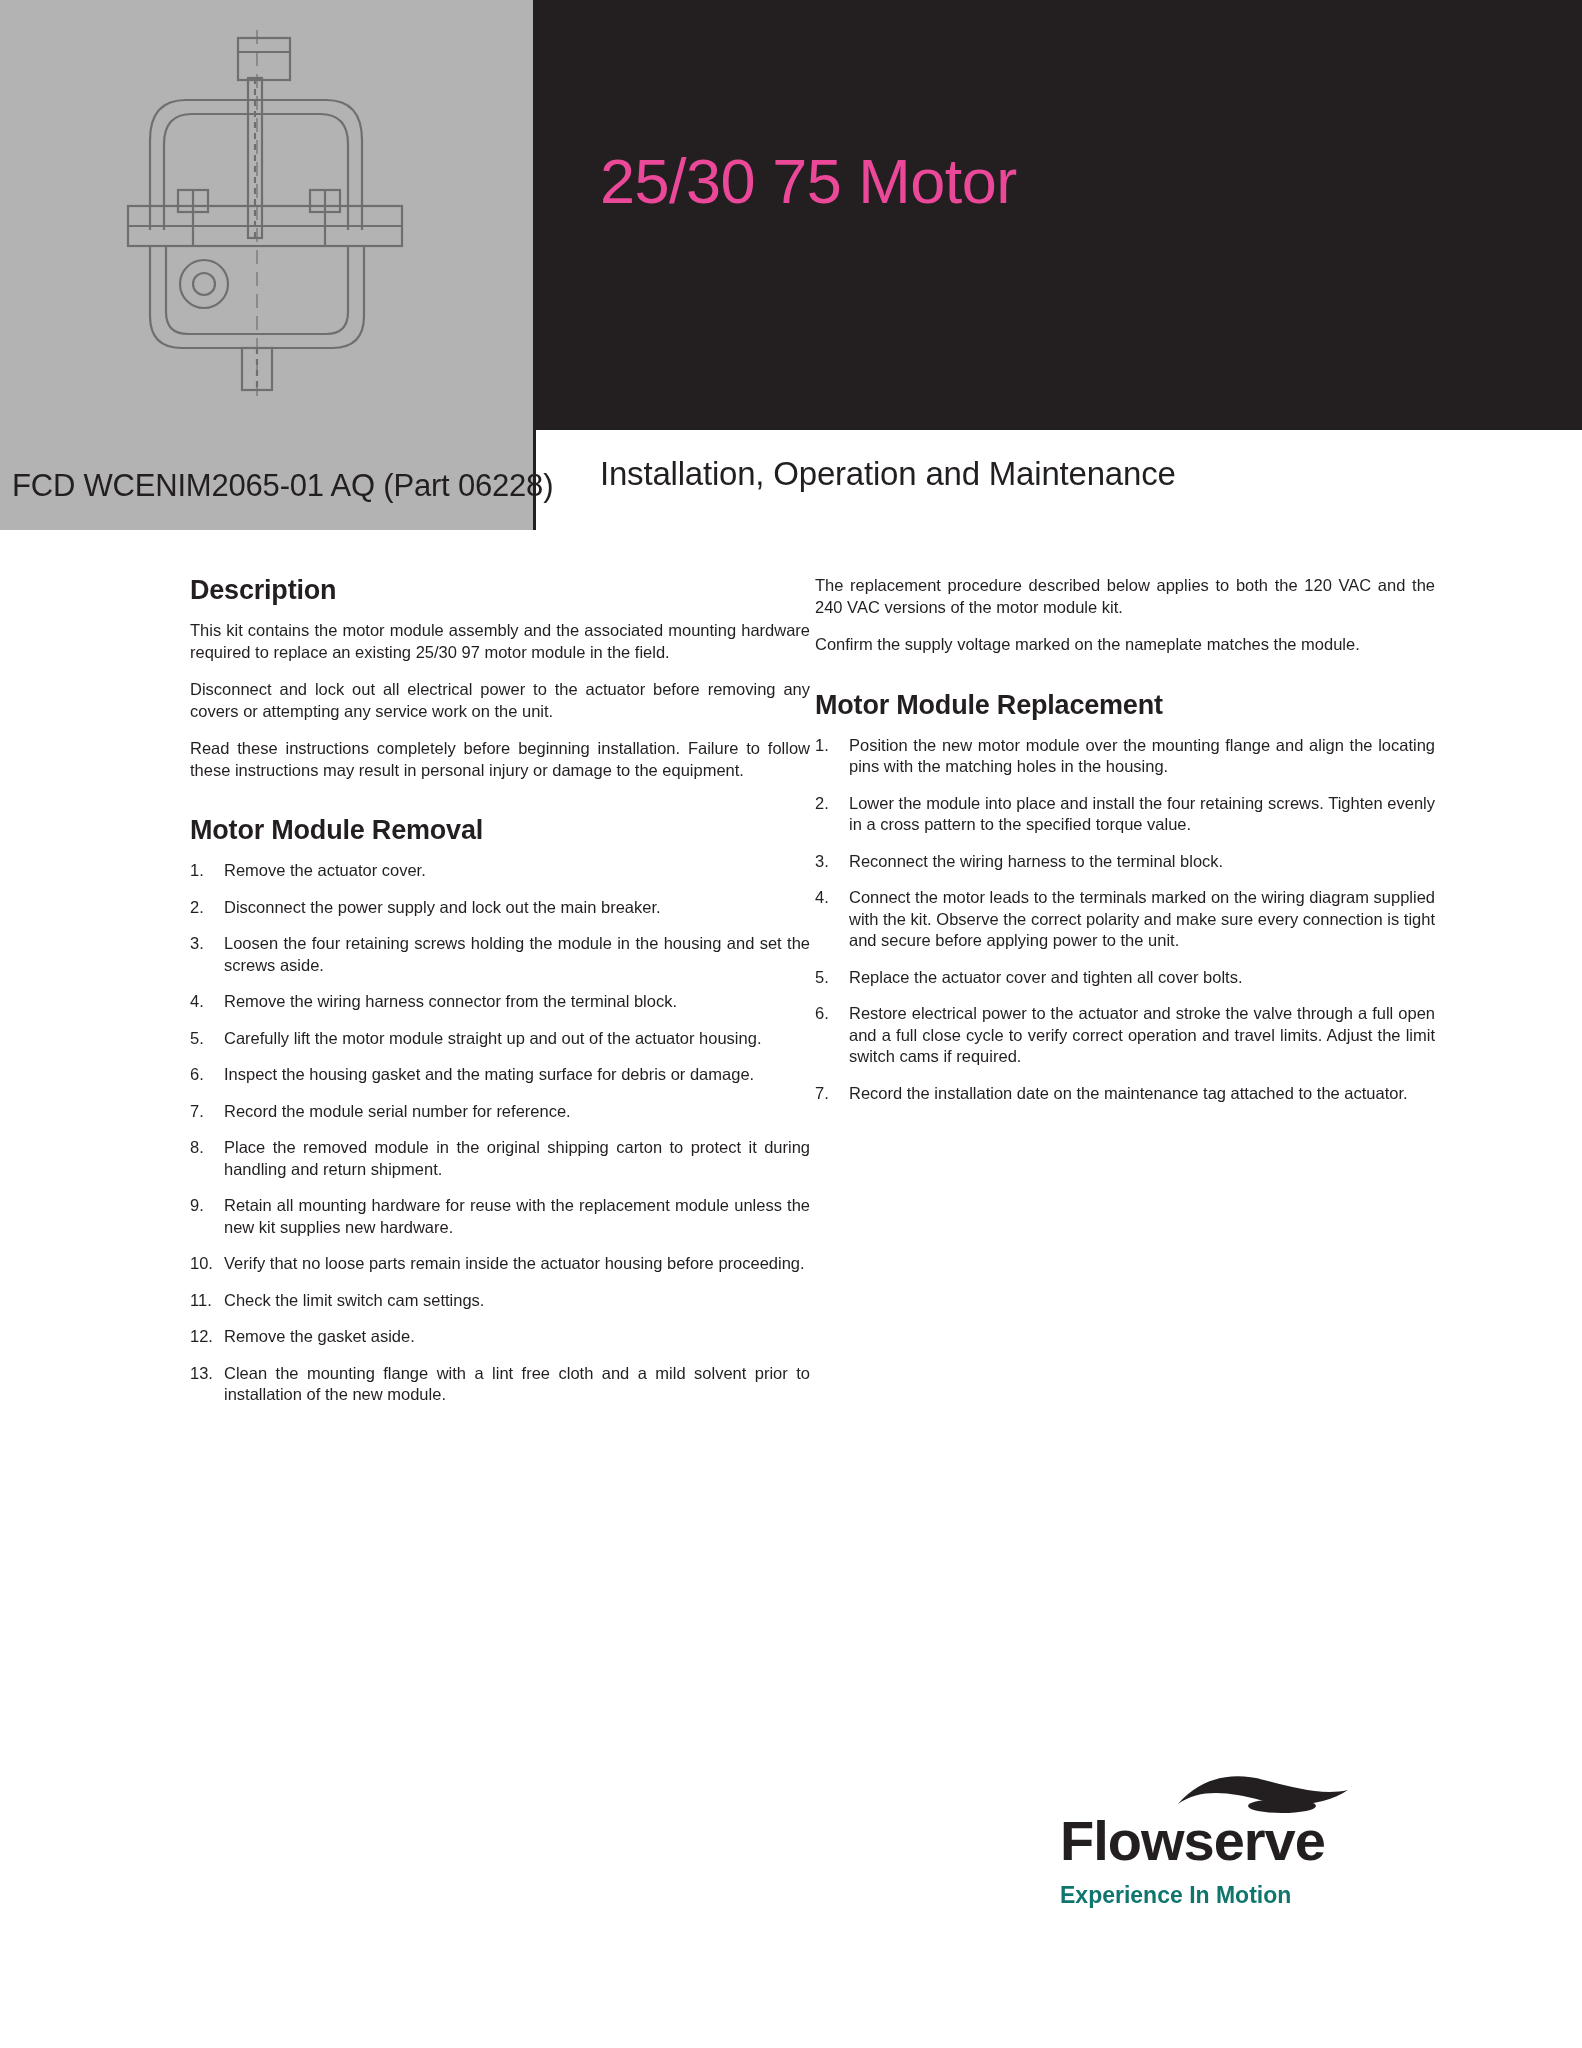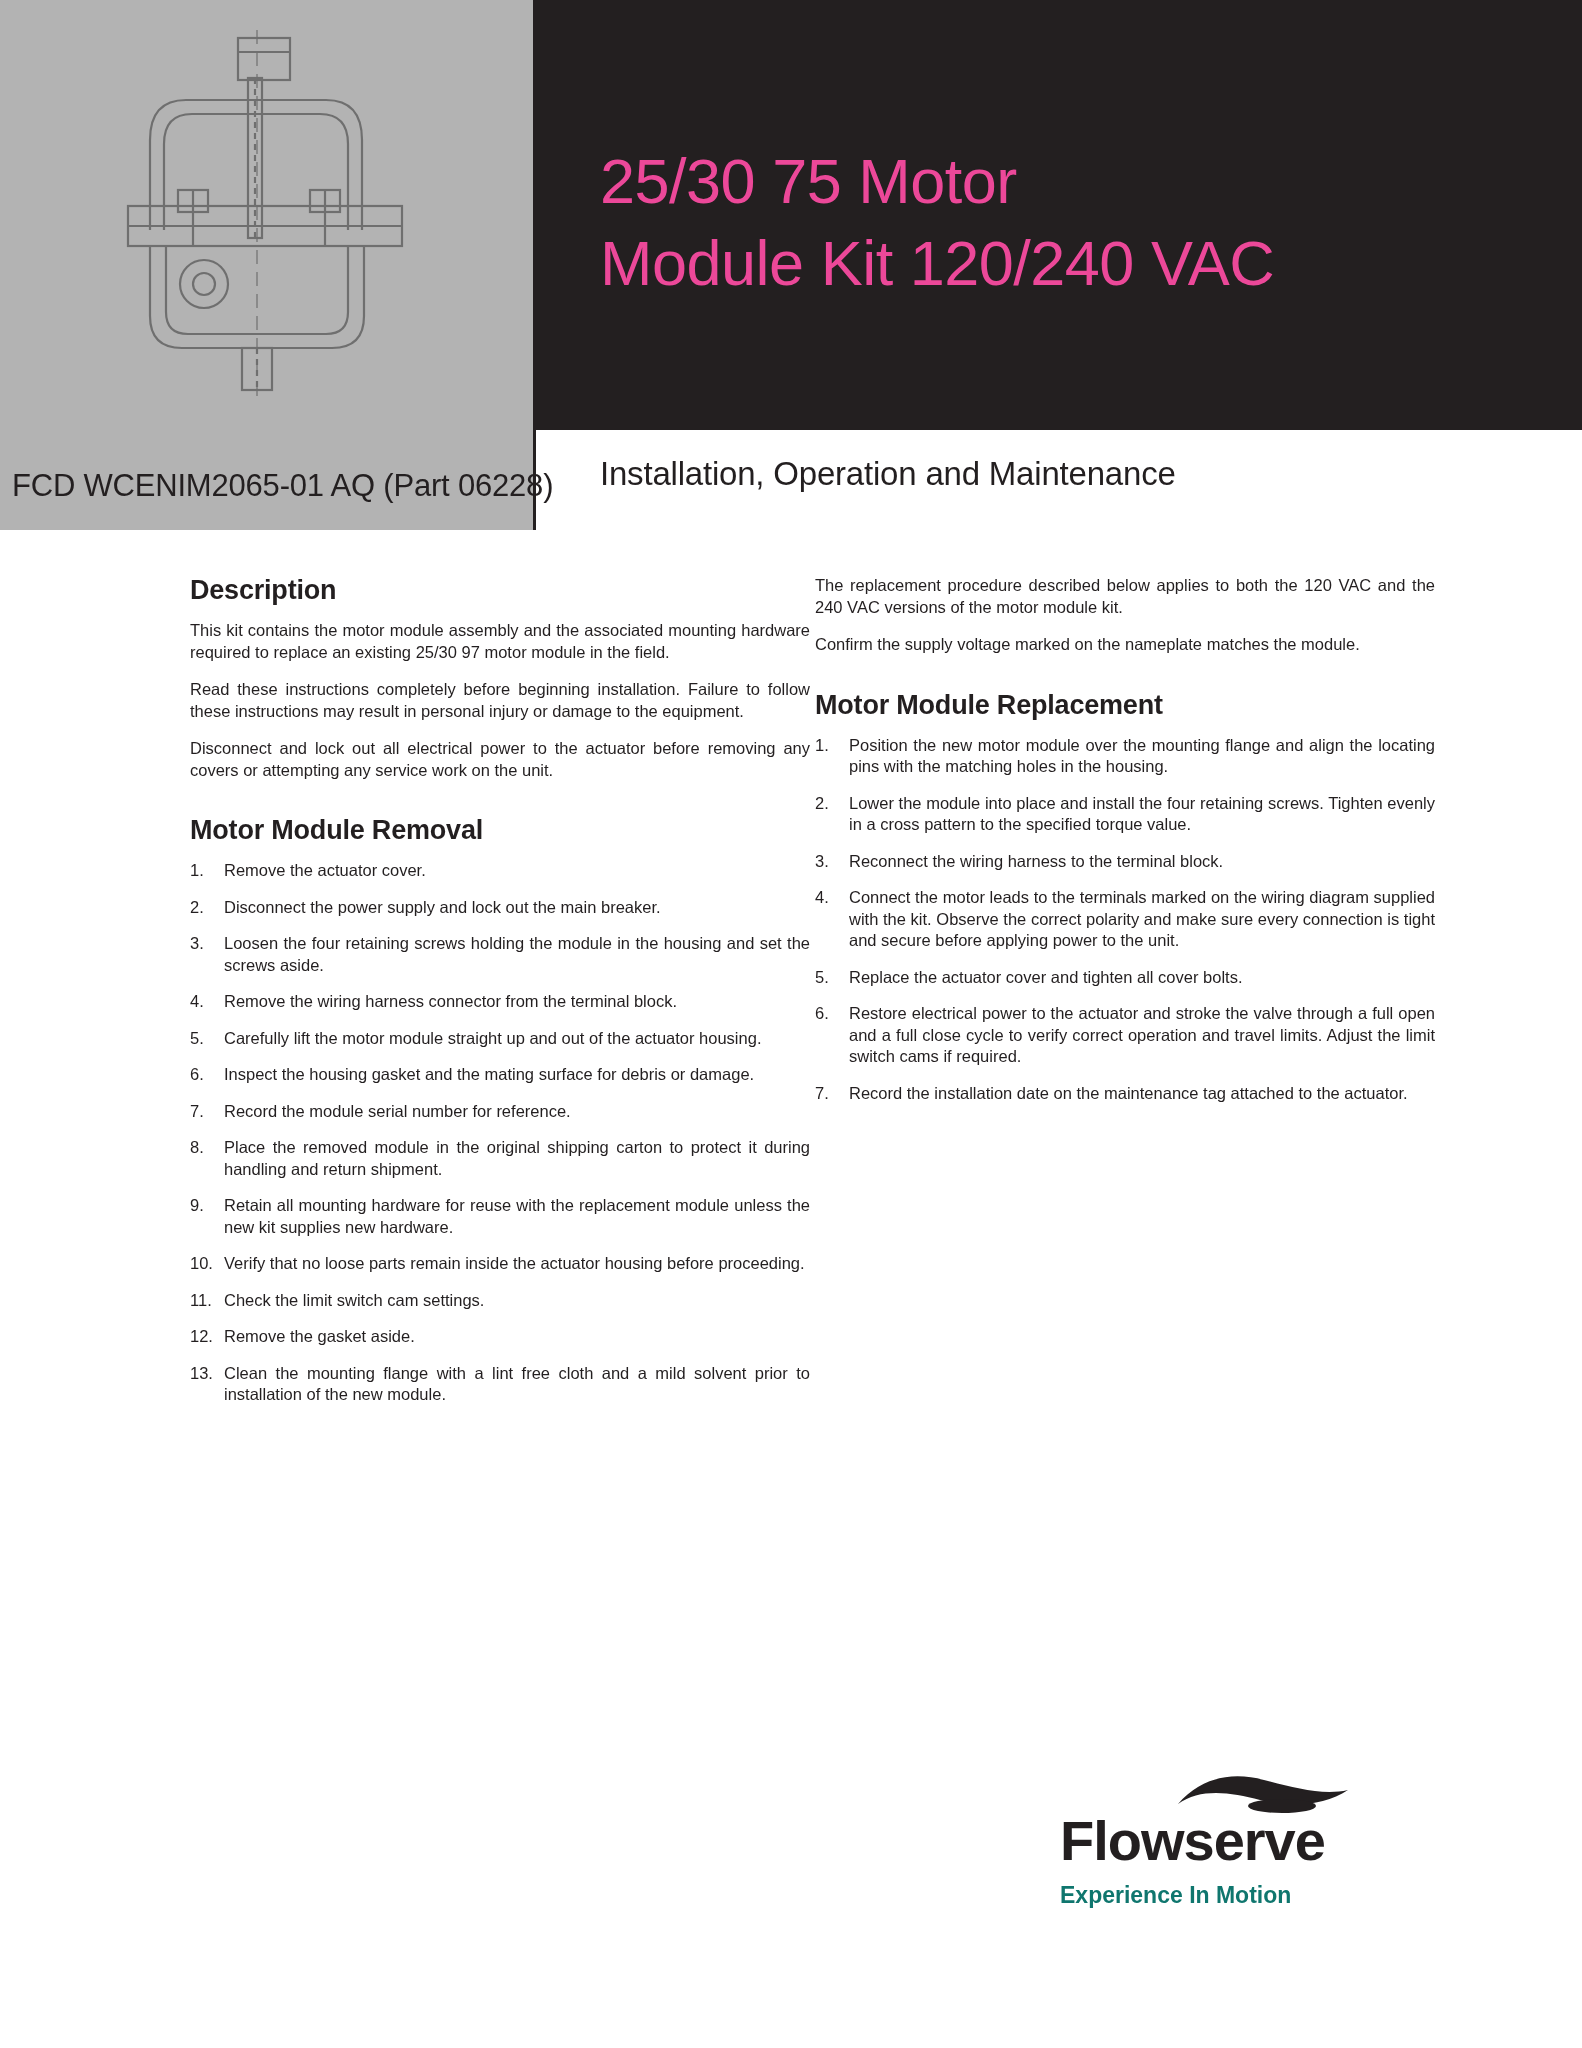--- a/index.html
+++ b/index.html
@@ -243,33 +243,32 @@
       <line x1="137" y1="318" x2="137" y2="360" stroke-dasharray="6 5"></line>
 
       <line x1="137" y1="0" x2="137" y2="370" stroke-dasharray="14 8" stroke-width="1.2"></line>
     </svg>
   </div>
 
   <div class="doc-code">FCD WCENIM2065-01 AQ (Part 06228)</div>
 
   <div class="title-block">
     <div class="title-line">25/30 75 Motor</div>
-    <div class="title-line second">Module Kit 120/240 VAC</div>
   </div>
 
   <div class="subtitle">Installation, Operation and Maintenance</div>
 </div>
 
 <div class="body">
 
   <div class="col col-left">
     <h2 class="sec">Description</h2>
     <p class="para">This kit contains the motor module assembly and the associated mounting hardware required to replace an existing 25/30 97 motor module in the field.</p>
+    <p class="para">Disconnect and lock out all electrical power to the actuator before removing any covers or attempting any service work on the unit.</p>
     <p class="para">Read these instructions completely before beginning installation. Failure to follow these instructions may result in personal injury or damage to the equipment.</p>
-    <p class="para">Disconnect and lock out all electrical power to the actuator before removing any covers or attempting any service work on the unit.</p>
 
     <h2 class="sec spaced">Motor Module Removal</h2>
     <ol class="steps">
       <li>Remove the actuator cover.</li>
       <li>Disconnect the power supply and lock out the main breaker.</li>
       <li>Loosen the four retaining screws holding the module in the housing and set the screws aside.</li>
       <li>Remove the wiring harness connector from the terminal block.</li>
       <li>Carefully lift the motor module straight up and out of the actuator housing.</li>
       <li>Inspect the housing gasket and the mating surface for debris or damage.</li>
       <li>Record the module serial number for reference.</li>

